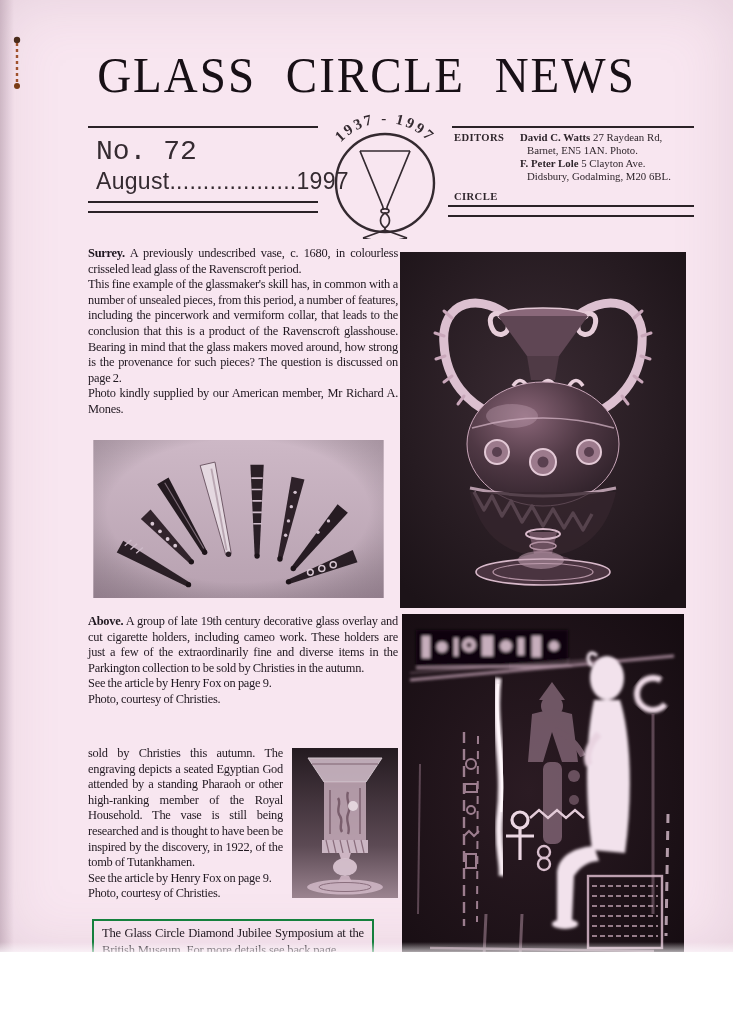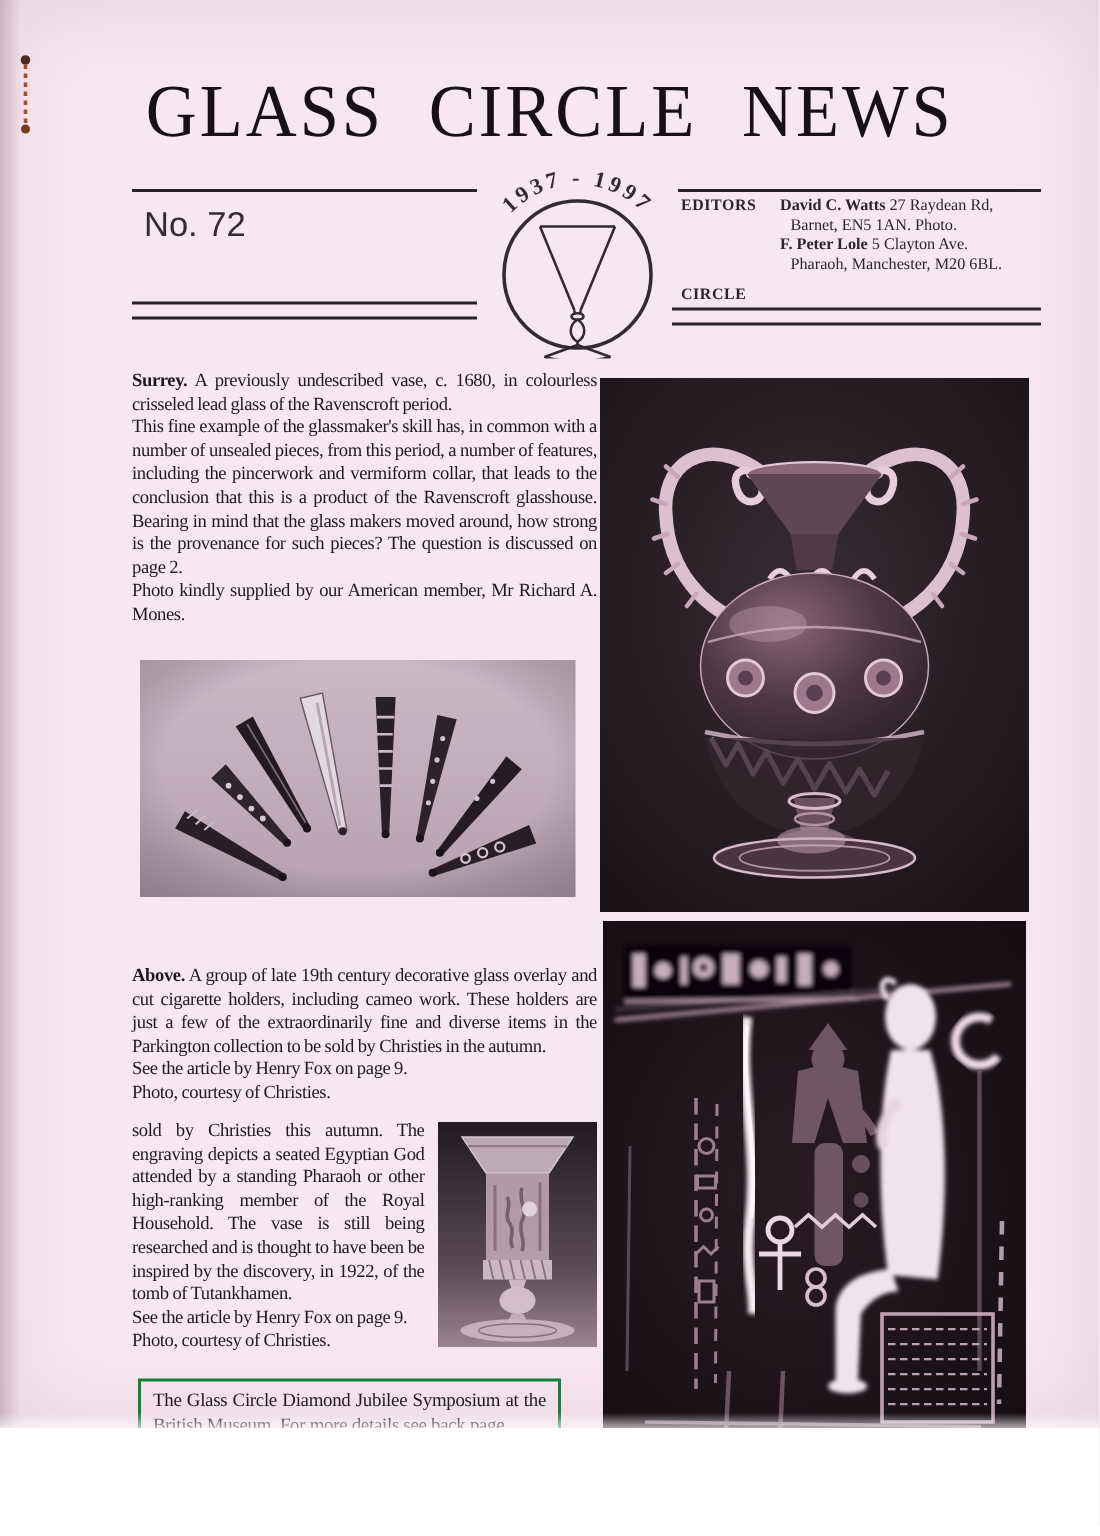--- a/index.html
+++ b/index.html
@@ -17,22 +17,22 @@
 
   .title{
     position:absolute; left:0; top:48px; width:733px; text-align:center;
     font-family:"Liberation Serif", serif; font-size:47px; font-weight:500;
     letter-spacing:2px; word-spacing:16px; color:#181016; transform:scaleY(1.06);
     white-space:nowrap;
   }
   .rule{position:absolute; background:#2b2227; height:2px;}
   .druler{position:absolute; height:8px; border-top:2px solid #2b2227; border-bottom:2px solid #2b2227;}
 
-  .issue-no{position:absolute; left:96px; top:136px; font-family:Liberation Sans, sans-serif;
-    font-size:23px; color:#352b31;}
+  .issue-no{position:absolute; left:96px; top:136px; font-family:Liberation Mono, monospace;
+    font-size:28px; color:#352b31;}
   .issue-date{position:absolute; left:96px; top:168px; font-family:"Liberation Sans", sans-serif;
     font-size:23px; color:#352b31; letter-spacing:.3px;}
 
   .mast-right{position:absolute; left:454px; top:131px; width:240px;
     font-family:Liberation Serif, serif; font-size:10.8px; line-height:13px; color:#2e252b;}
   .mast-row{display:flex; margin-bottom:7px;}
   .mast-label{width:66px; font-weight:bold; letter-spacing:.4px; flex:none; font-size:10.6px;}
   .mast-entries{flex:1;}
   .entry-l1 .nm{font-weight:bold;}
   .entry-l2{padding-left:7px;}
@@ -71,20 +71,21 @@
   </svg>
 
   <div class="title">GLASS CIRCLE NEWS</div>
 
   <div class="rule" style="left:88px; top:126px; width:230px;"></div>
   <div class="rule" style="left:452px; top:126px; width:242px;"></div>
   <div class="druler" style="left:88px; top:201px; width:230px;"></div>
   <div class="druler" style="left:448px; top:205px; width:246px;"></div>
 
   <div class="issue-no">No. 72</div>
+  <div class="issue-date">August...................1997</div>
 
   <svg class="logo" width="130" height="136" viewBox="0 0 130 136">
     <defs>
         <path id="arc" d="M 5,80 A 60,60 0 0 1 125,80" fill="none"></path>
       </defs>
     <text font-family="Liberation Serif, serif" font-size="15" font-weight="bold" fill="#342a30" letter-spacing="2.5">
       <textPath href="#arc" startOffset="50%" text-anchor="middle">1937 - 1997</textPath>
     </text>
     <circle cx="65" cy="80" r="49" fill="none" stroke="#342a30" stroke-width="2.4"></circle>
     <g stroke="#342a30" stroke-width="1.7" fill="none">
@@ -99,21 +100,21 @@
     </g>
   </svg>
 
   <div class="mast-right">
     <div class="mast-row">
       <div class="mast-label">EDITORS</div>
       <div class="mast-entries">
         <div class="entry-l1"><span class="nm">David C. Watts</span><span> 27 Raydean Rd,</span></div>
         <div class="entry-l2">Barnet, EN5 1AN. Photo.</div>
         <div class="entry-l1"><span class="nm">F. Peter Lole</span><span> 5 Clayton Ave.</span></div>
-        <div class="entry-l2">Pharaoh, Manchester, M20 6BL.</div>
+        <div class="entry-l2">Didsbury, Godalming, M20 6BL.</div>
       </div>
     </div>
     <div class="mast-row">
       <div class="mast-label">CIRCLE</div>
     </div>
   </div>
 
   <p class="col-text p-abs" style="left:88px; top:246px; width:310px;">
     <span class="lead">Surrey.</span><span> A previously undescribed vase, c. 1680, in colourless crisseled lead glass of the Ravenscroft period.</span><br>
     <span>This fine example of the glassmaker's skill has, in common with a number of unsealed pieces, from this period, a number of features, including the pincerwork and vermiform collar, that leads to the conclusion that this is a product of the Ravenscroft glasshouse.  Bearing in mind that the glass makers moved around, how strong is the provenance for such pieces? The question is discussed on page 2.</span><br>
@@ -163,21 +164,21 @@
       <circle cx="210" cy="135" r="2.8" fill="#1c1318"></circle>
       <polygon points="272.5,115.5 277.5,128.5 205.9,151.3 204.1,146.7" fill="#2a1f26"></polygon>
       <circle cx="252" cy="131" r="3.2" fill="none" stroke="#d9c8d4" stroke-width="1.6"></circle>
       <circle cx="240" cy="135" r="3.2" fill="none" stroke="#d9c8d4" stroke-width="1.6"></circle>
       <circle cx="228" cy="139" r="3" fill="none" stroke="#d9c8d4" stroke-width="1.6"></circle>
       <circle cx="205" cy="149" r="2.8" fill="#1c1318"></circle>
     </g>
     <rect width="305" height="166" fill="url(#hvig)"></rect>
   </svg>
 
-  <p class="col-text p-abs" style="left:88px; top:614px; width:310px;margin-top:29px;">
+  <p class="col-text p-abs" style="left:88px; top:614px; width:310px;">
     <span class="lead">Above.</span><span> A group of late 19th century decorative glass overlay and cut cigarette holders, including cameo work.  These holders are just a few of the extraordinarily fine and diverse items in the Parkington collection to be sold by Christies in the autumn.</span><br>
     <span>See the article by Henry Fox on page 9.</span><br>
     <span>Photo, courtesy of Christies.</span>
   </p>
 
 
   <div class="col-text p-abs" style="left:88px; top:746px; width:310px;">
     
     <svg class="inline-photo" width="106" height="150" viewBox="0 0 106 150">
       <defs>

